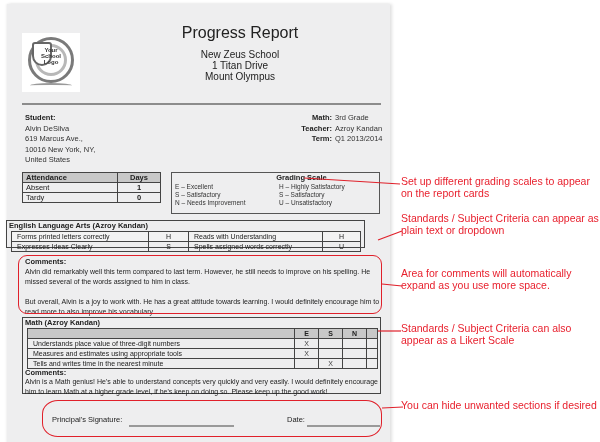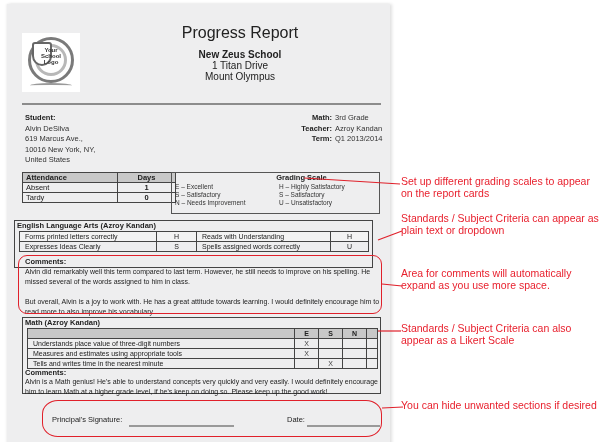--- a/index.html
+++ b/index.html
@@ -29,41 +29,41 @@
   .logo .txt {
     position: absolute; left: 0; top: 14px; width: 58px; text-align: center;
     font-size: 6px; font-weight: bold; line-height: 6px; color: #333;
   }
   .logo .ribbon {
     position: absolute; left: 8px; top: 50px; width: 42px; height: 5px;
     border-top: 2px solid #9a9a9a; border-radius: 50%;
   }
   .title { left: 120px; top: 24px; width: 240px; text-align: center; font-size: 16px; color: #222; }
   .school { left: 120px; top: 49px; width: 240px; text-align: center; font-size: 10px; line-height: 11px; color: #222; }
-  .school b { font-weight: bold; }
+  .school b { font-weight: normal; }
   .hr { left: 22px; top: 103px; width: 359px; height: 2px; background: #8c8c8c; }
   .student { left: 25px; top: 113px; font-size: 7.5px; line-height: 10.5px; color: #333; }
   .student .lbl { font-weight: bold; color: #222; }
   .meta { left: 255px; top: 113px; font-size: 7.5px; line-height: 10.5px; color: #333; }
   .meta .row { display: flex; }
   .meta .k { width: 80px; text-align: right; font-weight: bold; padding-right: 3px; color: #222; }
   table { border-collapse: collapse; }
-  .att { left: 22px; top: 172px; width: 154px; font-size: 7.5px; }
+  .att { left: 22px; top: 172px; width: 139px; font-size: 7.5px; }
   .att td, .att th { border: 1px solid #444; padding: 0 3px; height: 10px; line-height: 9px; }
   .att th { background: #c8c8c8; text-align: left; font-weight: bold; }
   .att th.c, .att td.c { text-align: center; }
   .att td.c { font-weight: bold; }
   .grade {
     left: 171px; top: 172px; width: 209px; height: 42px; border: 1px solid #555;
     font-size: 6.5px; line-height: 8px; color: #333;
   }
   .grade .gt { position: absolute; left: 0; top: 1px; width: 209px; text-align: center; font-size: 7.5px; font-weight: bold; color: #222; padding-left: 50px; }
   .grade .c1 { position: absolute; left: 3px; top: 10px; }
   .grade .c2 { position: absolute; left: 107px; top: 10px; }
-  .ela { left: 14px; top: 220px; width: 359px; height: 48px; border: 1px solid #444; }
+  .ela { left: 6px; top: 220px; width: 359px; height: 28px; border: 1px solid #444; }
   .ela .hd { position: absolute; left: 2px; top: 0px; font-size: 7.5px; font-weight: bold; color: #222; }
   .ela table { position: absolute; left: 4px; top: 10px; width: 350px; font-size: 7px; }
   .ela td { border: 1px solid #444; padding: 0 5px; height: 10px; line-height: 9px; }
   .ela td.c { text-align: center; }
   .ela tr:first-child td { background: #f3f3f3; }
   .cm1 { left: 25px; top: 257px; width: 356px; font-size: 7px; line-height: 10px; color: #222; }
   .cm1 .lbl, .cm2 .lbl { font-weight: bold; font-size: 7.5px; }
   .redbox1 {
     left: 18px; top: 255px; width: 364px; height: 59px;
     border: 1.5px solid #e0202a; border-radius: 9px;

